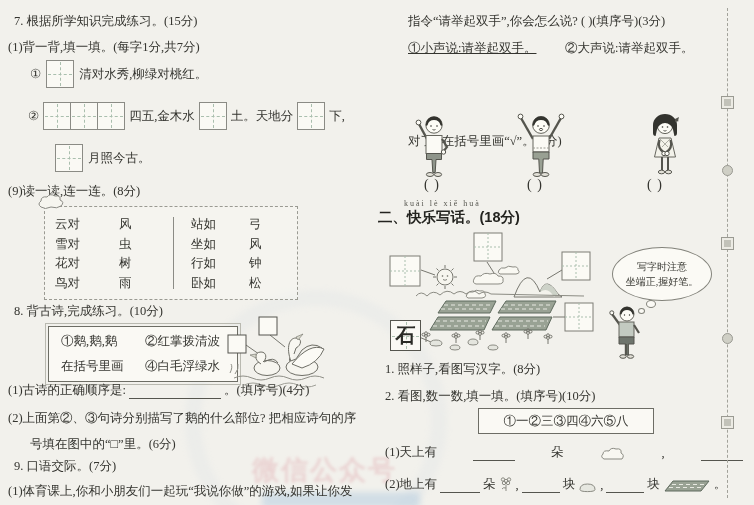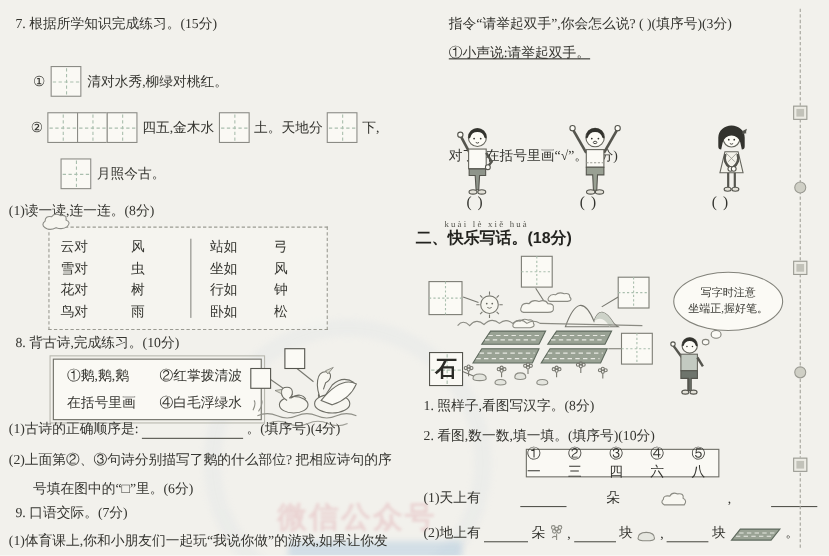--- a/index.html
+++ b/index.html
@@ -25,21 +25,21 @@
   
   .matchbox { position:absolute; border:1px dashed #9a9a92; background:rgba(250,249,244,.4); }
   .mgrid { position:absolute; inset:8px 10px; display:grid;
            grid-template-columns:64px 58px 72px 46px; grid-auto-rows:19.5px; align-items:center; }
   .mdivider { position:absolute; left:128px; top:10px; bottom:10px; border-left:1px solid #8b8b85; }
   
   .poembox { position:absolute; border:1.5px solid #6d6d65; outline:1px solid #b9b9b0; outline-offset:2px;
              background:#faf9f4; display:grid; grid-template-columns:1fr 1fr; align-items:center;
              padding:4px 8px; row-gap:4px; font-size:12.5px; }
   .optbox { position:absolute; border:1px solid #6d6d65; background:#faf9f4; display:flex;
-            align-items:center; justify-content:center; gap:13px; }
+            align-items:center; justify-content:center; }
   .bracket { letter-spacing:1px; font-size:14px; }
   .title2 { font-family:"Liberation Sans","DejaVu Sans",sans-serif; font-weight:bold; font-size:14.5px; color:#23231f; }
   .pinyin { font-size:8px; letter-spacing:2px; color:#55554e; font-family:Liberation Serif, serif; }
   .bubble { position:absolute; border:1px solid #83837b; border-radius:50%; background:#fbfaf5;
             display:flex; flex-direction:column; align-items:center; justify-content:center;
             font-size:10px; line-height:1.5; color:#3a3a34; }
   .bdot { position:absolute; border:1px solid #83837b; border-radius:50%; background:#fbfaf5; }
   .edgeline { position:absolute; border-left:1px dashed #a2a29a; }
   .mark-sq { position:absolute; width:11px; height:11px; border:1px solid #9a9a92; background:#ecebe4; }
   .mark-sq::after { content:""; position:absolute; inset:2px; background:#c2c2b9; }
@@ -55,20 +55,21 @@
 </head>
 <body>
 
 <div class="paper">
 
   <div class="wm-arc" style="left:185px;top:290px;"></div>
   <div class="wm-pink" style="left:252px;top:452px;">微信公众号</div>
   <div class="wm-blue" style="left:262px;top:492px;"></div>
 
   <div class="t" style="left:14px;top:14px;">7. 根据所学知识完成练习。(15分)</div>
+  <div class="t" style="left:8px;top:40px;">(1)背一背,填一填。(每字1分,共7分)</div>
 
   <div class="row" style="left:30px;top:60px;">
     <span>①</span>
     <span class="tg"></span>
     <span>清对水秀,柳绿对桃红。</span>
   </div>
 
   <div class="row" style="left:28px;top:102px;gap:4px;">
     <span>②</span>
     <span class="tg-strip">
@@ -81,21 +82,21 @@
     <span>土。天地分</span>
     <span class="tg"></span>
     <span>下,</span>
   </div>
 
   <div class="row" style="left:55px;top:144px;">
     <span class="tg"></span>
     <span>月照今古。</span>
   </div>
 
-  <div class="t" style="left:8px;top:184px;">(1)读一读,连一连。(8分)</div>
+  <div class="t" style="left:8px;top:184px;">(9)读一读,连一连。(8分)</div>
 
   <div class="matchbox" style="left:44px;top:206px;width:252px;height:92px;">
     <svg class="iconline" style="position:absolute;left:-8px;top:-13px;" width="28" height="17" viewBox="0 0 28 17">
       <path d="M4,13 Q0,10 4,7 Q4,2 10,3 Q13,-1 18,2 Q24,1 23,6 Q28,8 24,12 Q20,15 14,13 Q8,16 4,13 Z" fill="#f6f5ef" stroke="#8b8b85" stroke-width="1"></path>
     </svg>
     <div class="mdivider"></div>
     <div class="mgrid">
       <span>云对</span>
       <span>风</span>
       <span style="padding-left:14px;">站如</span>
@@ -152,20 +153,21 @@
     <span>。(填序号)(4分)</span>
   </div>
 
   <div class="t" style="left:8px;top:411px;">(2)上面第②、③句诗分别描写了鹅的什么部位? 把相应诗句的序</div>
   <div class="t" style="left:30px;top:437px;">号填在图中的“□”里。(6分)</div>
   <div class="t" style="left:14px;top:459px;">9. 口语交际。(7分)</div>
   <div class="t" style="left:8px;top:484px;">(1)体育课上,你和小朋友们一起玩“我说你做”的游戏,如果让你发</div>
 
   <div class="t" style="left:408px;top:14px;">指令“请举起双手”,你会怎么说? (      )(填序号)(3分)</div>
   <div class="t" style="left:408px;top:41px;text-decoration:underline;">①小声说:请举起双手。</div>
+  <div class="t" style="left:565px;top:41px;">②大声说:请举起双手。</div>
   <div class="t" style="left:408px;top:94px;margin-top:40px;">对了? 在括号里画“√”。(4分)</div>
 
   <svg style="position:absolute;left:410px;top:110px;" width="48" height="68" viewBox="0 0 48 68">
     <path d="M17,29 L9,14" stroke="#55554e" stroke-width="2.4" fill="none"></path>
     <circle cx="8.5" cy="12.5" r="2.4" fill="#fdfcf6" stroke="#55554e"></circle>
     <circle cx="24" cy="15" r="8.2" fill="#fdfcf6" stroke="#66665e"></circle>
     <path d="M15.8,14.5 a8.2,8 0 0 1 16.4,0 c0,1.4 -1.2,1.8 -1.8,0.6 a6.6,6.6 0 0 0 -12.8,0 c-0.6,1.2 -1.8,0.8 -1.8,-0.6 z" fill="#33332e"></path>
     <circle cx="21" cy="16" r="0.8" fill="#33332e"></circle>
       <circle cx="27" cy="16" r="0.8" fill="#33332e"></circle>
     <path d="M22.5,19.5 q1.5,1.2 3,0" fill="none" stroke="#33332e" stroke-width="0.8"></path>

